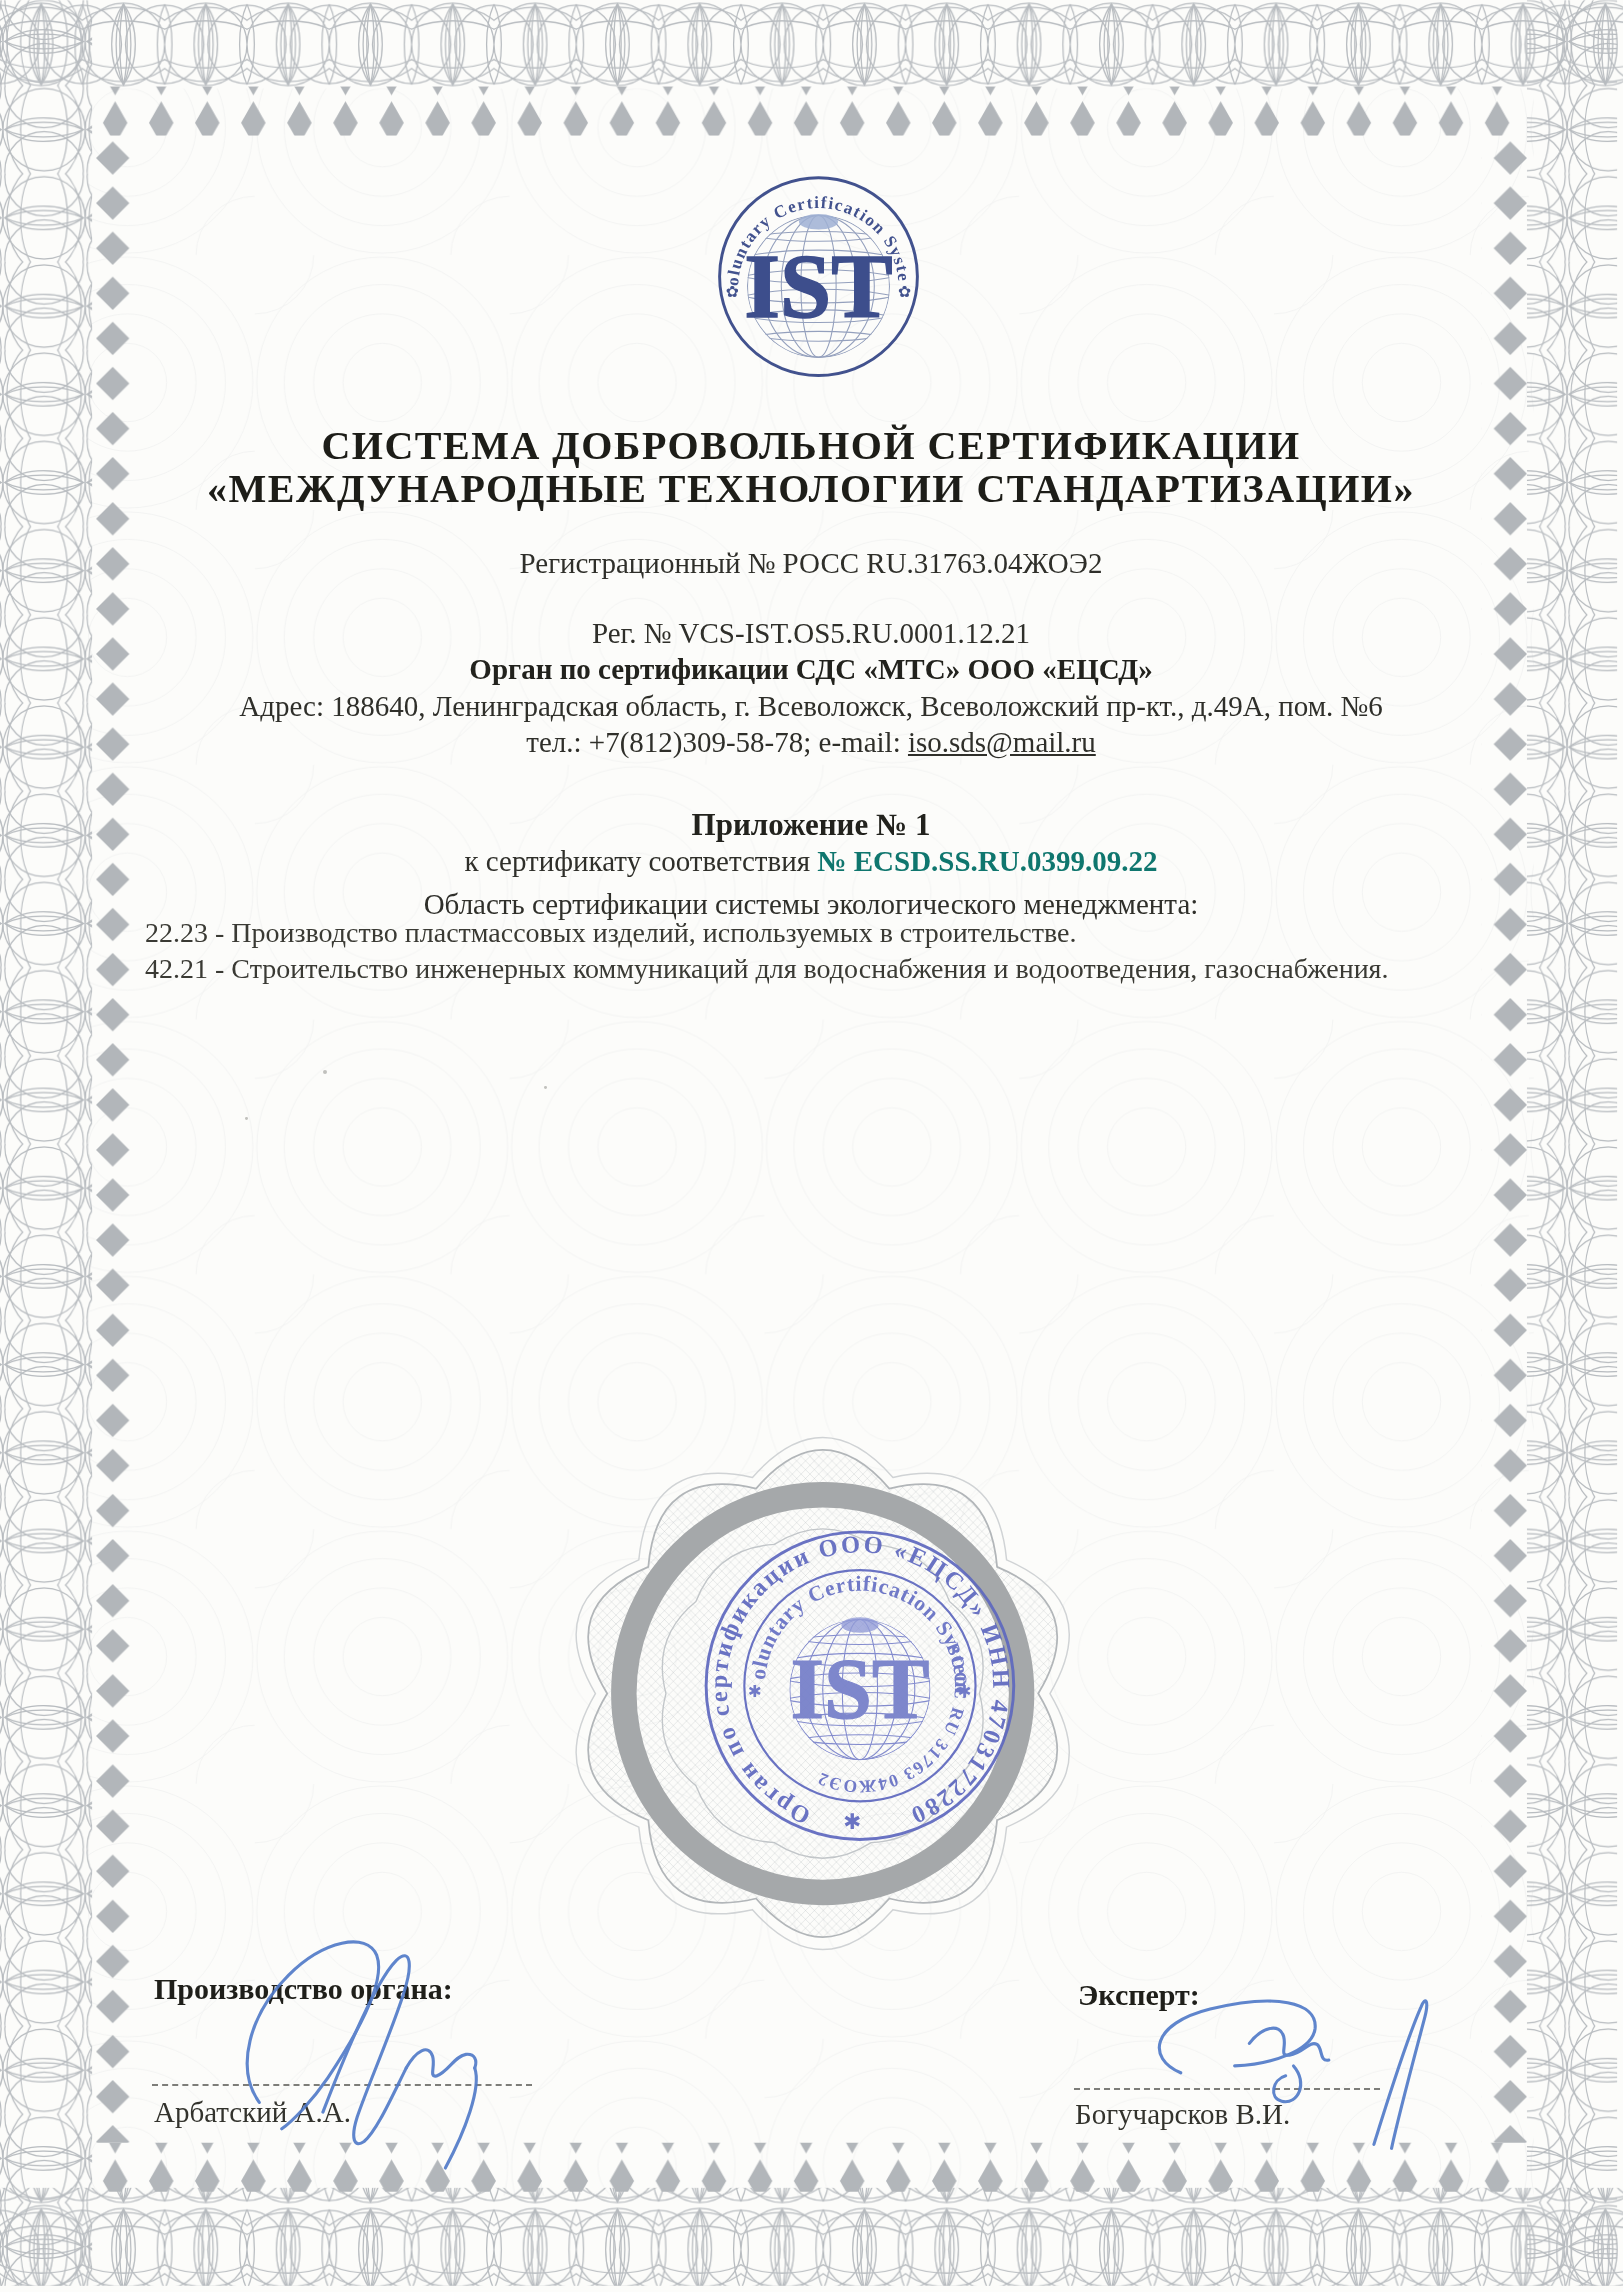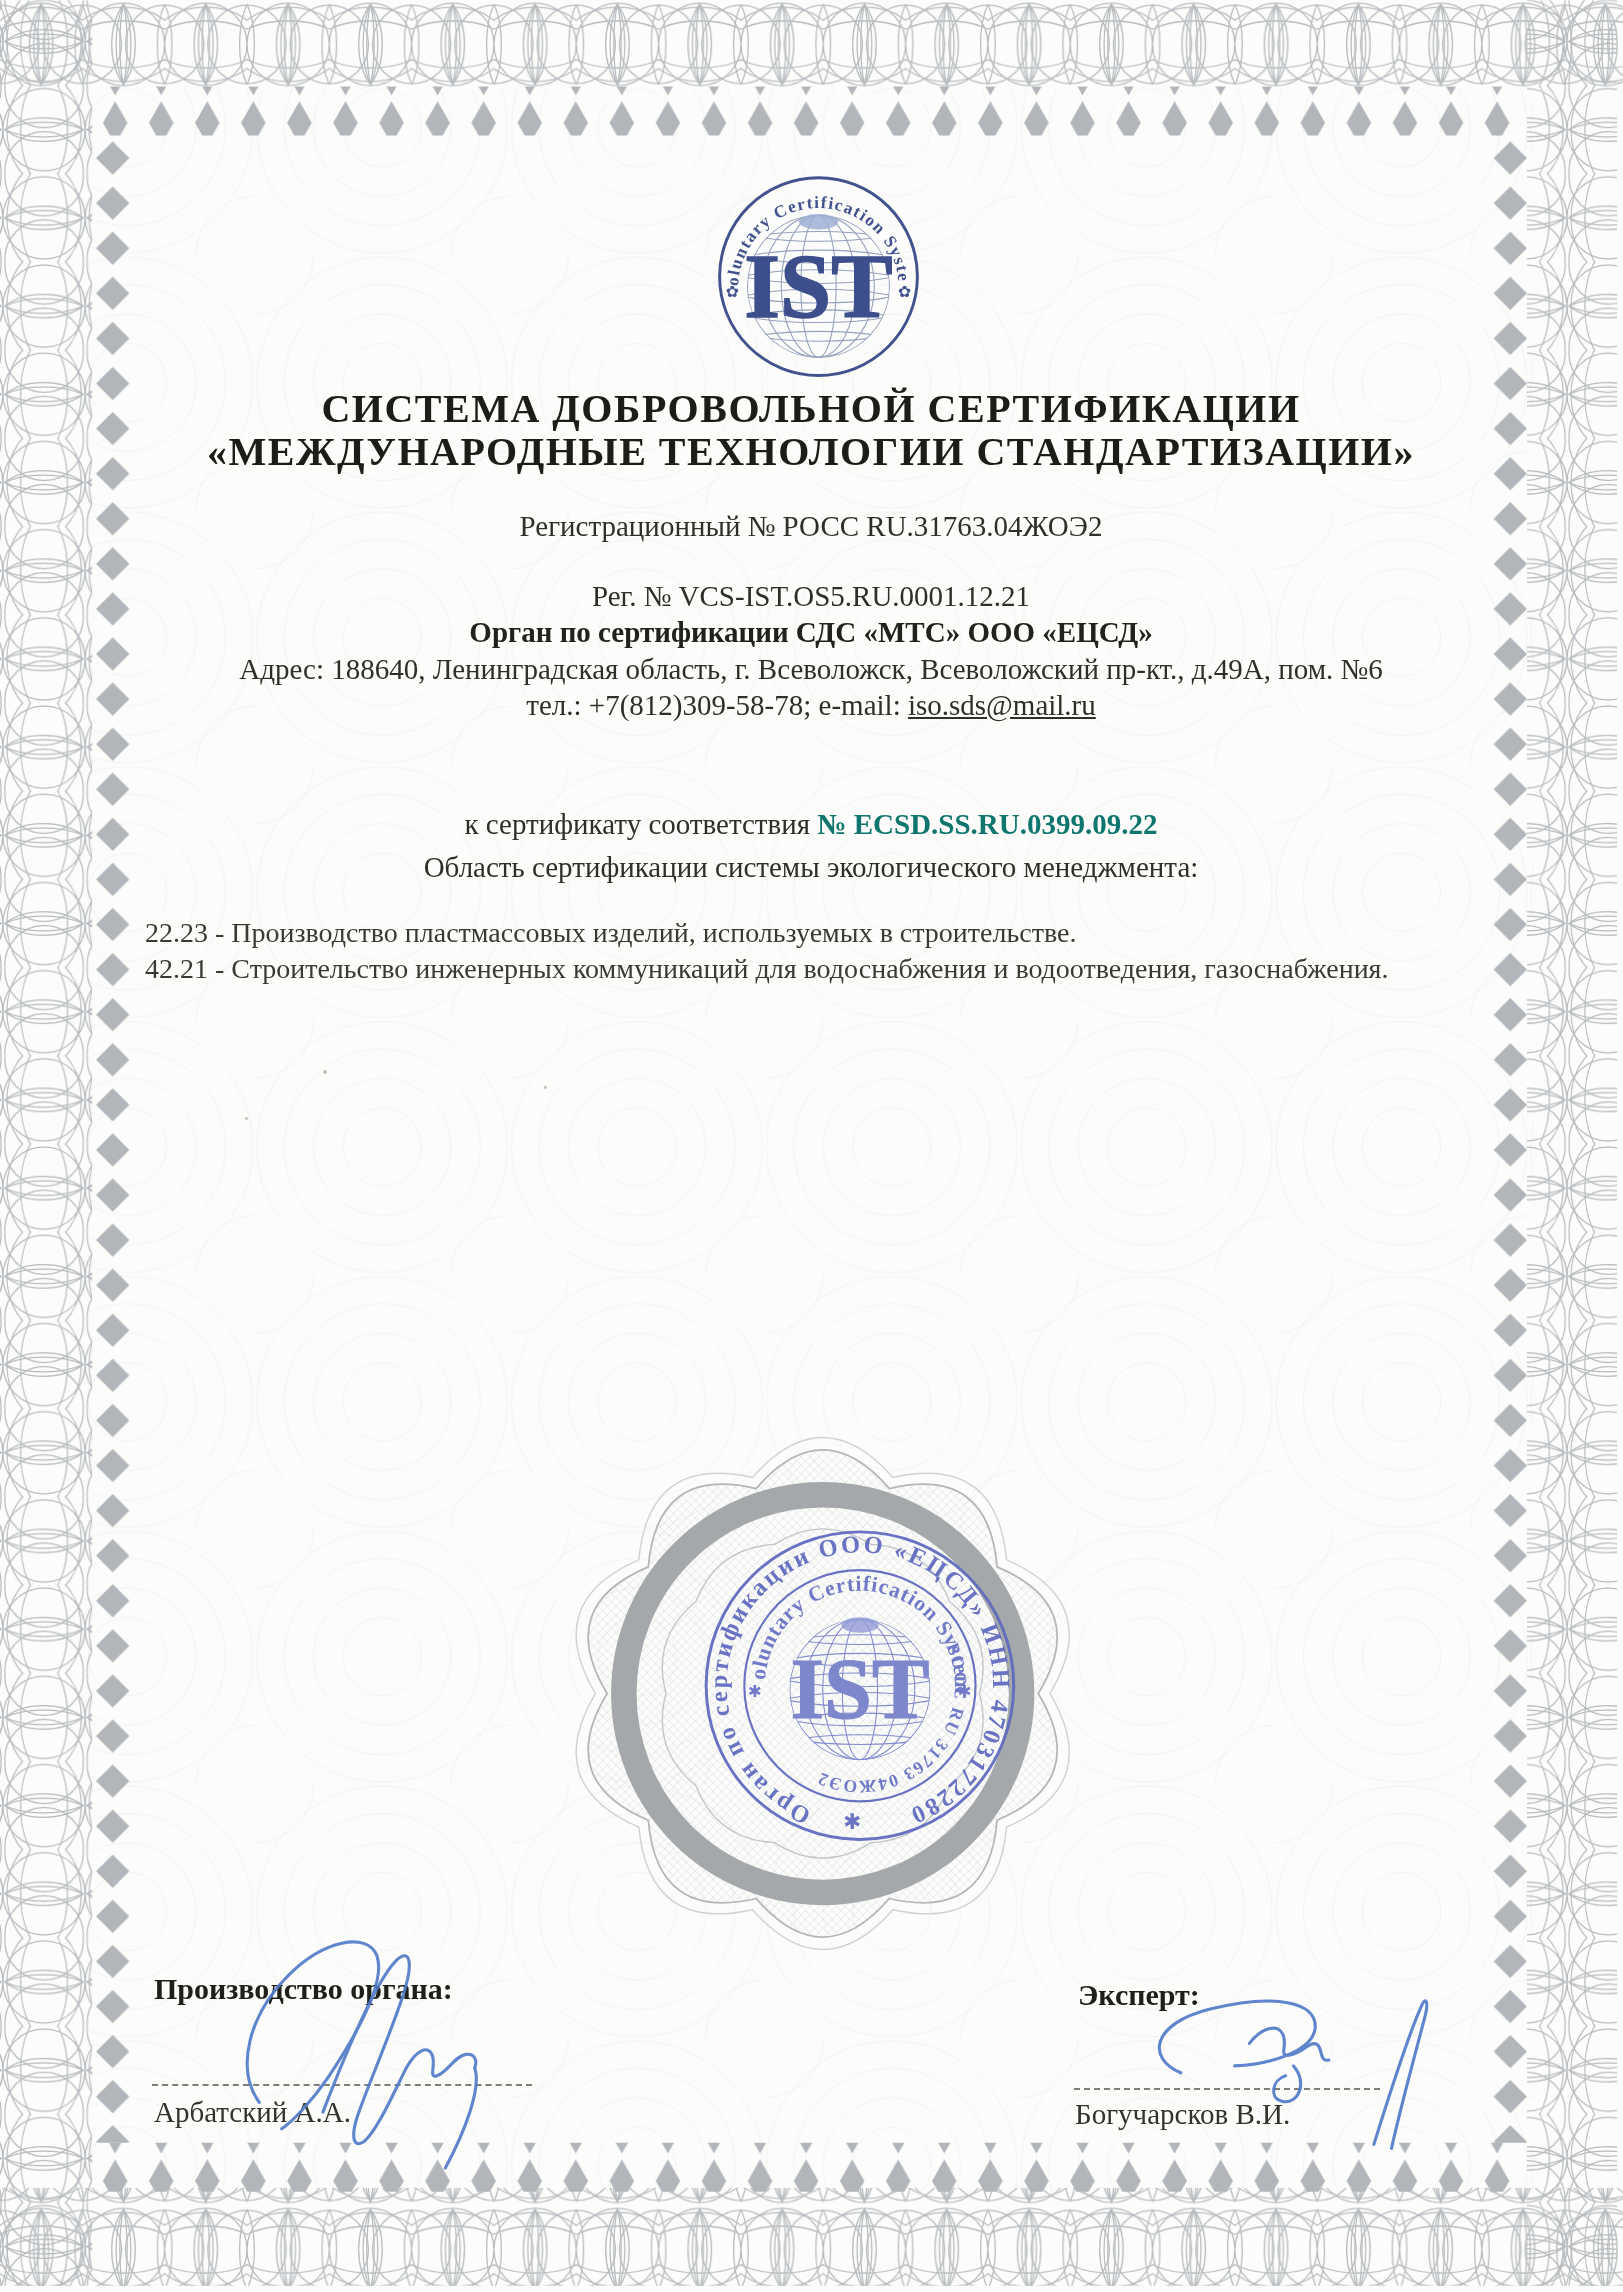--- a/index.html
+++ b/index.html
@@ -8,21 +8,21 @@
     width:1623px;height:2293px;
     background:#fcfcfa;
     overflow:hidden;
     font-family:"Liberation Serif","DejaVu Serif",serif;
     color:#2d2d28;
   }
   svg{display:block}
   .abs{position:absolute;}
   #border-svg{left:0;top:0;z-index:0;}
   .content{z-index:2;}
-  .ctr{left:127px;width:1368px;text-align:center;line-height:1.05;}
+  .ctr{left:127px;width:1368px;text-align:center;line-height:1.05;margin-top:37px;}
   .t-big{font-size:40px;font-weight:bold;color:#1d1d18;letter-spacing:1.5px;}
   .t-reg{font-size:29px;color:#2f2f2a;}
   .t-bold{font-size:29px;font-weight:bold;color:#22221d;}
   .scope{left:145px;width:1353px;text-align:left;font-size:28px;color:#3a3a34;}
   .email{text-decoration:underline;}
   .sig-label{font-size:30px;font-weight:bold;color:#1f1f1a;}
   .sig-name{font-size:29px;color:#33332d;text-align:center;}
   .dashline{border-top:2px dashed #7d7d79;height:0;}
   .spk{position:absolute;background:#9a9a94;border-radius:50%;opacity:.6;}
 </style>
@@ -121,20 +121,21 @@
 
   <div class="abs content ctr t-big" style="top:388px">СИСТЕМА ДОБРОВОЛЬНОЙ СЕРТИФИКАЦИИ</div>
   <div class="abs content ctr t-big" style="top:431px">«МЕЖДУНАРОДНЫЕ ТЕХНОЛОГИИ СТАНДАРТИЗАЦИИ»</div>
   <div class="abs content ctr t-reg" style="top:511px">Регистрационный № РОСС RU.31763.04ЖОЭ2</div>
 
   <div class="abs content ctr t-reg" style="top:581px">Рег. № VCS-IST.OS5.RU.0001.12.21</div>
   <div class="abs content ctr t-bold" style="top:617px">Орган по сертификации СДС «МТС» ООО «ЕЦСД»</div>
   <div class="abs content ctr t-reg" style="top:654px">Адрес: 188640, Ленинградская область, г. Всеволожск, Всеволожский пр-кт., д.49А, пом. №6</div>
   <div class="abs content ctr t-reg" style="top:690px"><span>тел.: +7(812)309-58-78; e-mail: </span><span class="email">iso.sds@mail.ru</span></div>
 
+  <div class="abs content ctr t-bold" style="top:772px;font-size:31px">Приложение № 1</div>
   <div class="abs content ctr t-reg" style="top:809px"><span>к сертификату соответствия </span><span style="font-weight:bold;color:#0f766e">№ ECSD.SS.RU.0399.09.22</span></div>
   <div class="abs content ctr t-reg" style="top:852px">Область сертификации системы экологического менеджмента:</div>
 
   <div class="abs content scope" style="top:917px">22.23 - Производство пластмассовых изделий, используемых в строительстве.</div>
   <div class="abs content scope" style="top:953px">42.21 - Строительство инженерных коммуникаций для водоснабжения и водоотведения, газоснабжения.</div>
 
   <div class="spk content" style="left:323px;top:1070px;width:3.9px;height:3.9px"></div>
   <div class="spk content" style="left:544px;top:1086px;width:2.9px;height:2.9px"></div>
   <div class="spk content" style="left:245px;top:1117px;width:2.9px;height:2.9px"></div>
 

